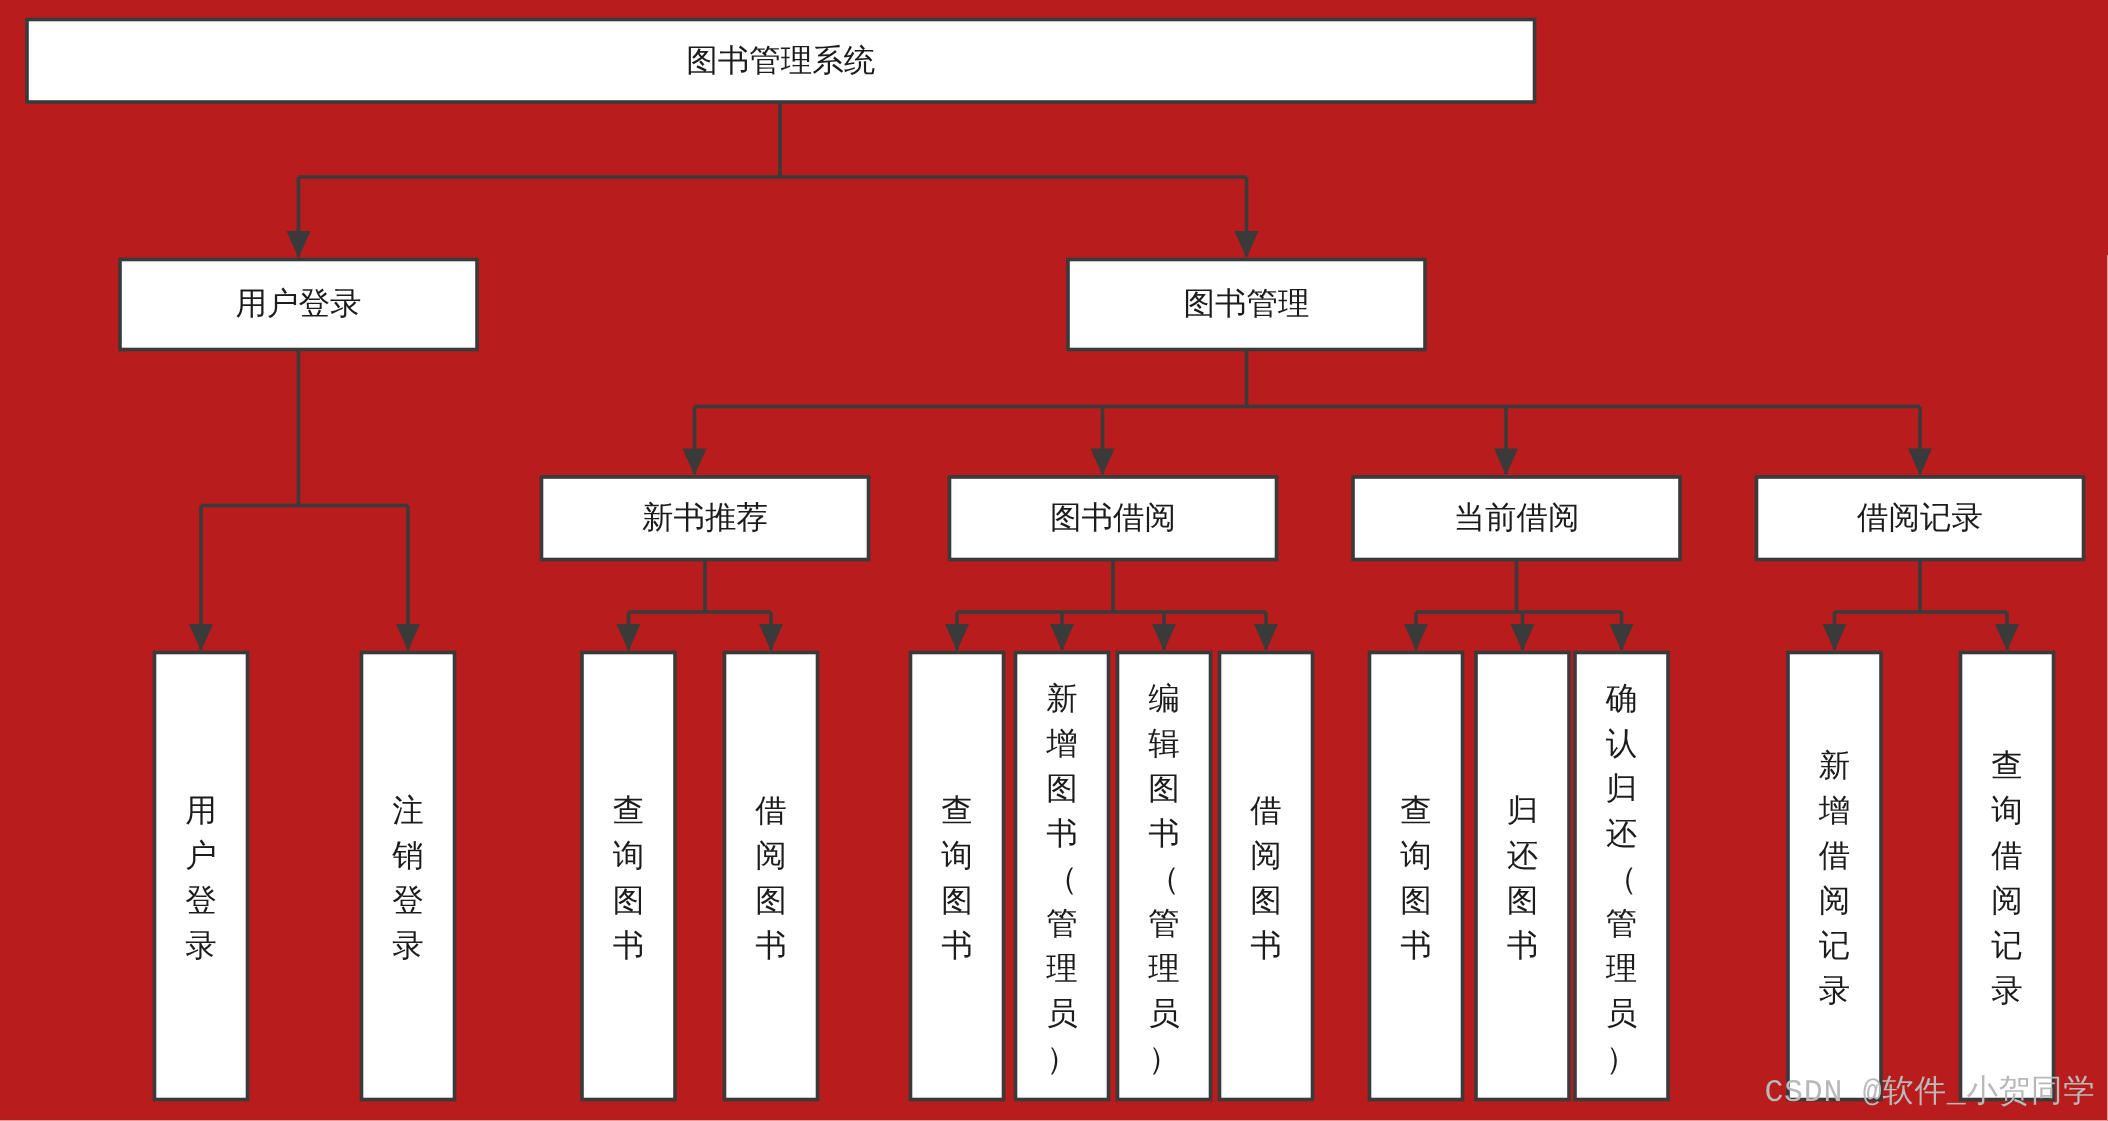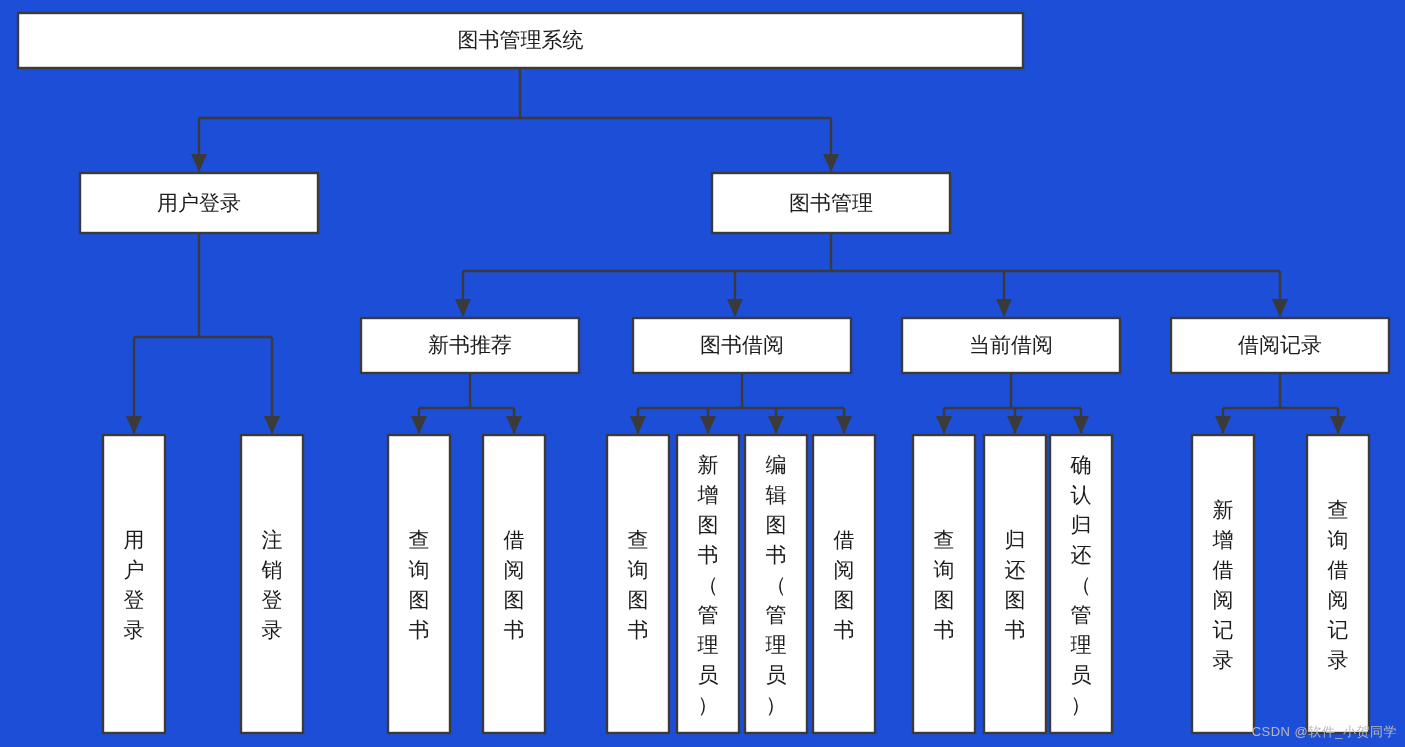--- a/index.html
+++ b/index.html
@@ -7,21 +7,21 @@
     padding: 0;
     background: #ffffff;
   }
   body {
     font-family: "Liberation Sans", "DejaVu Sans", sans-serif;
   }
   #diagram-root {
     position: relative;
     width: 1405px;
     height: 747px;
-    background: #1d4ed8;
+    background: #b91c1c;
     overflow: hidden;
   }
   svg.diagram-canvas {
     position: absolute;
     top: 0;
     left: 0;
     width: 1405px;
     height: 747px;
   }
   .node-box {
@@ -49,22 +49,22 @@
   .node-label-v {
     font-family: "Liberation Sans", "DejaVu Sans", sans-serif;
     font-size: 21px;
     fill: #1c1c1c;
     text-anchor: middle;
   }
   .watermark-text {
     position: absolute;
     right: 8px;
     bottom: 6px;
-    font-family: Liberation Sans, sans-serif;
-    font-size: 13px;
+    font-family: Liberation Mono, monospace;
+    font-size: 21px;
     color: #b9b9b9;
     white-space: nowrap;
     letter-spacing: 0.5px;
     pointer-events: none;
   }
 </style>
 </head>
 <body>
 
 <div id="diagram-root">

